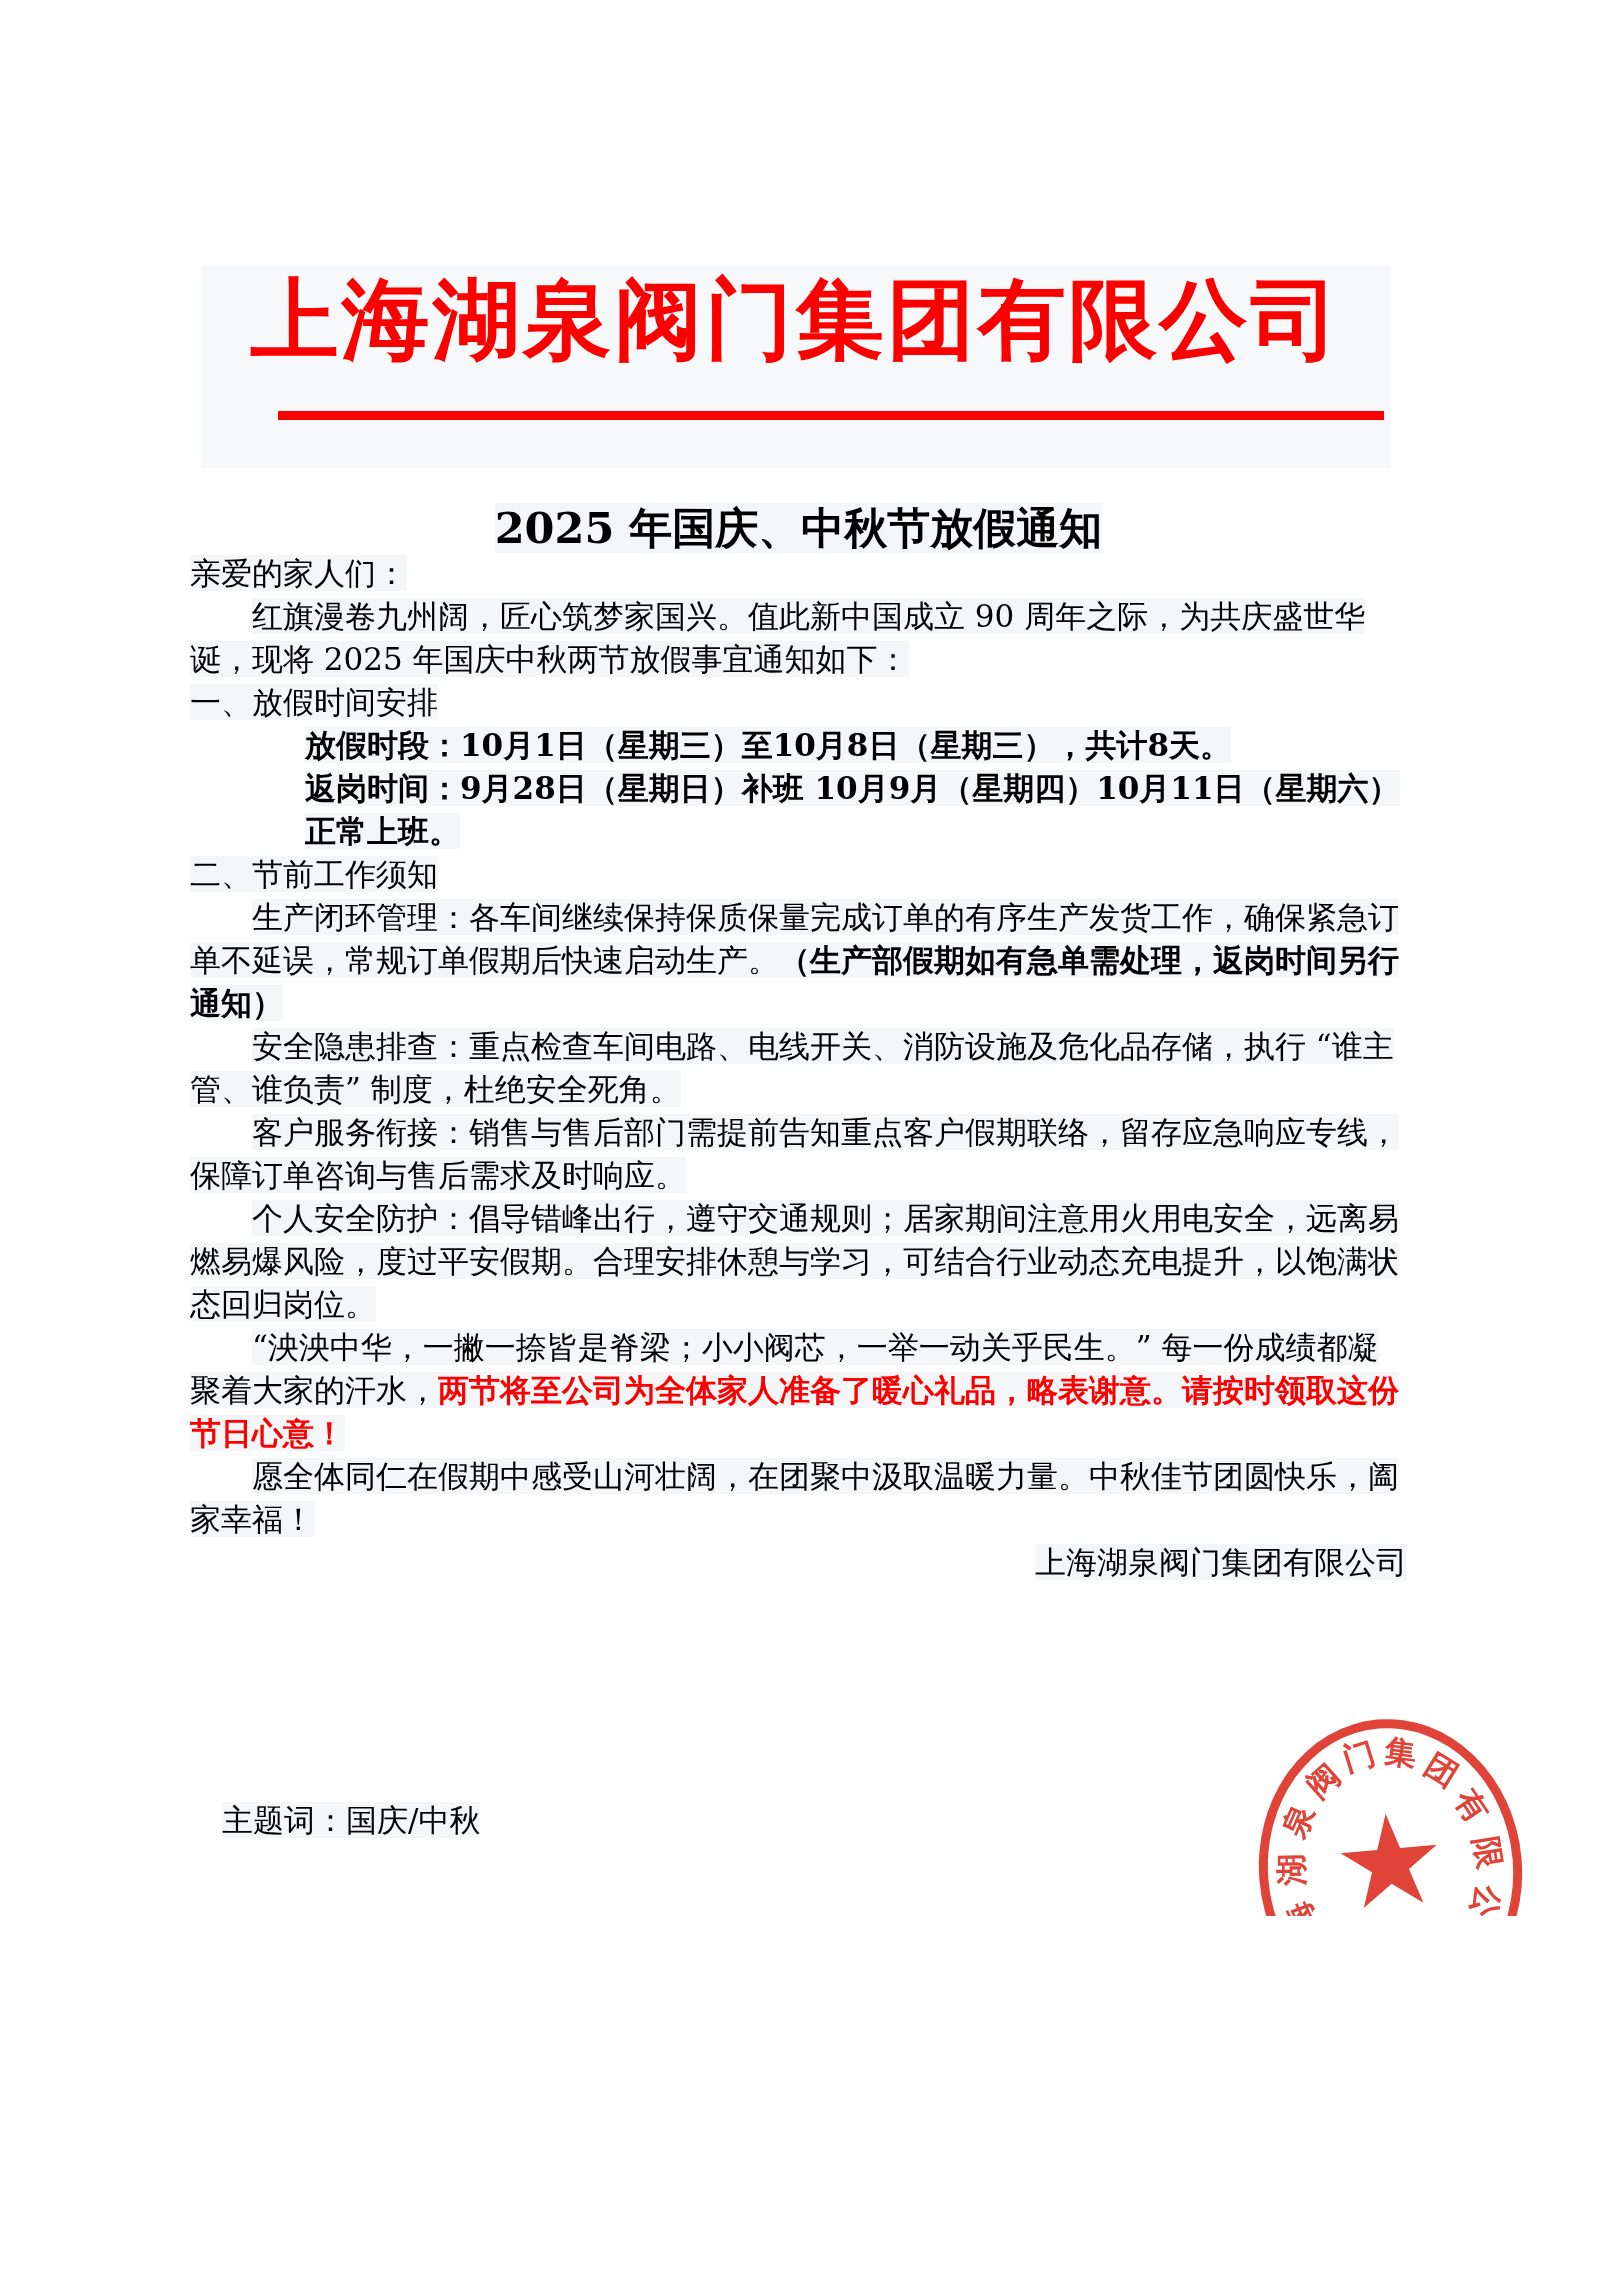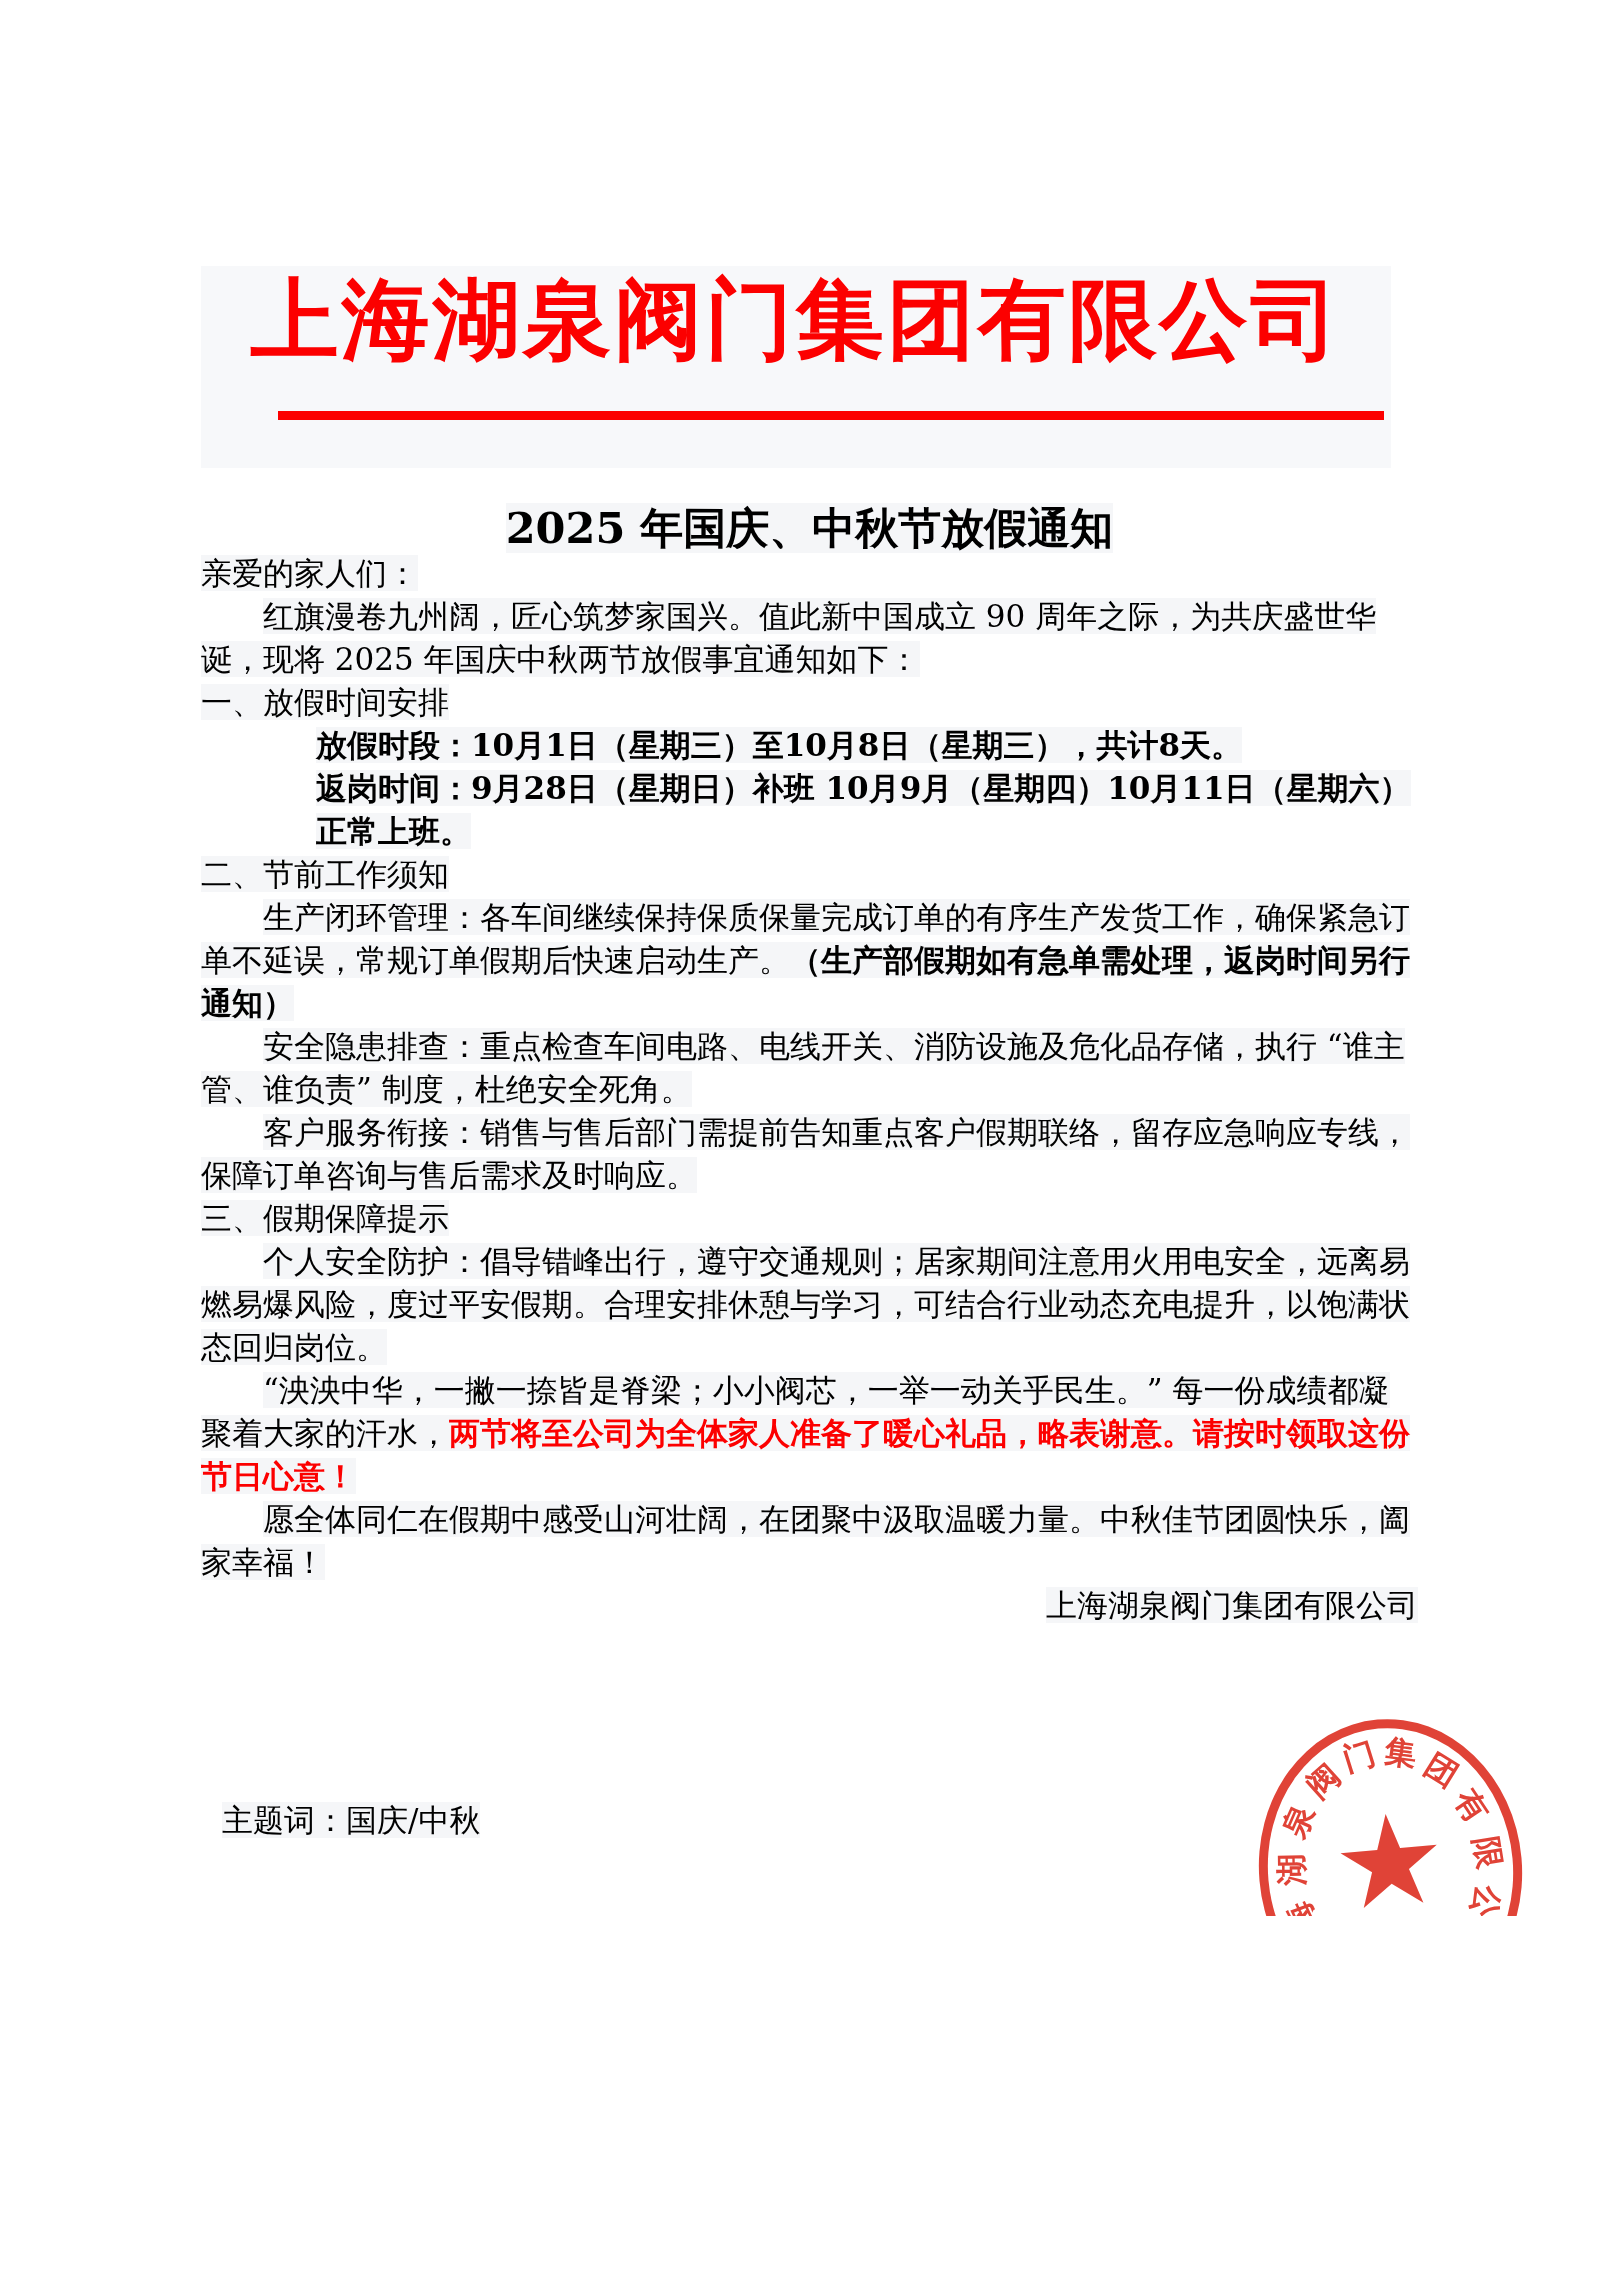--- a/index.html
+++ b/index.html
@@ -27,21 +27,21 @@
     text-align:center;
     font-size:88px;font-weight:bold;color:var(--red);
     letter-spacing:2.9px;line-height:95px;white-space:nowrap;
   }
   .red-rule{
     position:absolute;left:77px;top:145px;width:1106px;height:8.6px;
     background:var(--red);
   }
   
   .content{
-    position:absolute;left:201px;top:504px;width:1217px;
+    position:absolute;left:190px;top:504px;width:1217px;
     font-size:31px;line-height:43px;
   }
   .content p,.content h1,.content .sec-heading{margin:0;}
   .hl{background:var(--hl);}
   .doc-title{
     margin-top:14.3px;
     text-align:center;
     font-size:43px;line-height:48px;font-weight:bold;
   }
   .salutation{margin-top:52px;}
@@ -129,21 +129,20 @@
     <p class="bold-line bl-2"><span class="hl">返岗时间：9月28日（星期日）补班 10月9月（星期四）10月11日（星期六）正常上班。</span></p>
 
     <div class="sec-heading h-two"><span class="hl">二、节前工作须知</span></div>
 
     <p class="para p-production"><span class="hl"><span>生产闭环管理：各车间继续保持保质保量完成订单的有序生产发货工作，确保紧急订单不延误，常规订单假期后快速启动生产。</span><span class="bold-inline">（生产部假期如有急单需处理，返岗时间另行通知）</span></span></p>
 
     <p class="para p-safety"><span class="hl">安全隐患排查：重点检查车间电路、电线开关、消防设施及危化品存储，执行 “谁主管、谁负责” 制度，杜绝安全死角。</span></p>
 
     <p class="para p-customer"><span class="hl">客户服务衔接：销售与售后部门需提前告知重点客户假期联络，留存应急响应专线，保障订单咨询与售后需求及时响应。</span></p>
 
-    <div class="sec-heading h-three"><span class="hl">三、假期保障提示</span></div>
 
     <p class="para p-personal"><span class="hl">个人安全防护：倡导错峰出行，遵守交通规则；居家期间注意用火用电安全，远离易燃易爆风险，度过平安假期。合理安排休憩与学习，可结合行业动态充电提升，以饱满状态回归岗位。</span></p>
 
     <p class="para p-quote"><span class="hl"><span>“泱泱中华，一撇一捺皆是脊梁；小小阀芯，一举一动关乎民生。” 每一份成绩都凝聚着大家的汗水，</span><span class="red-bold">两节将至公司为全体家人准备了暖心礼品，略表谢意。请按时领取这份节日心意！</span></span></p>
 
     <p class="para p-wish"><span class="hl">愿全体同仁在假期中感受山河壮阔，在团聚中汲取温暖力量。中秋佳节团圆快乐，阖家幸福！</span></p>
 
     <p class="signature"><span class="hl">上海湖泉阀门集团有限公司</span></p>
 
   </div>

